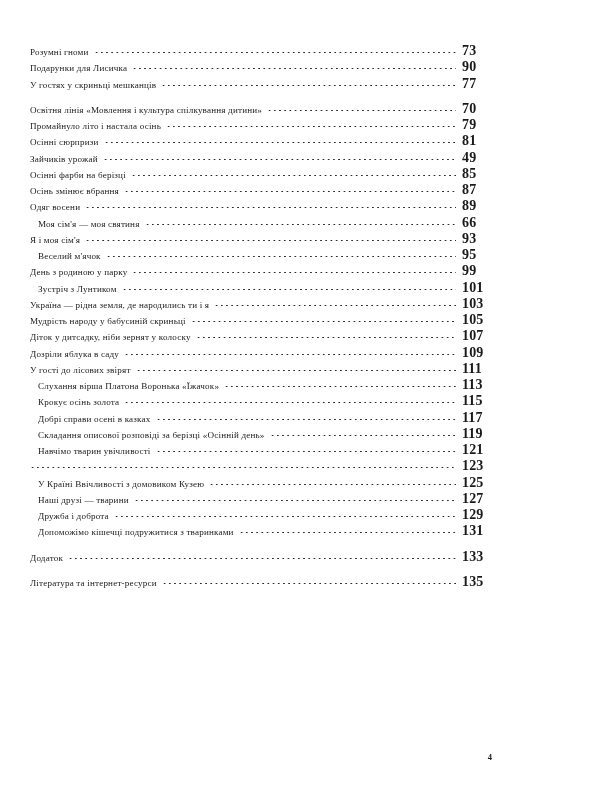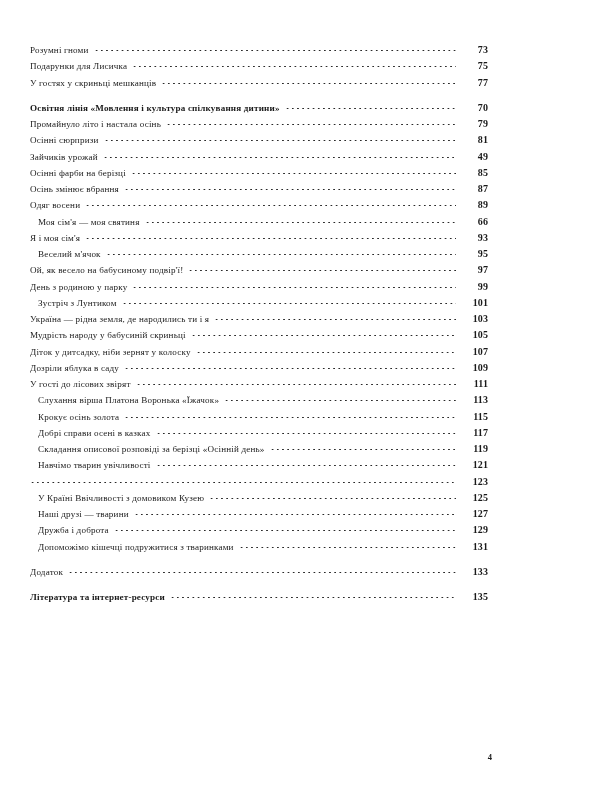--- a/index.html
+++ b/index.html
@@ -49,21 +49,21 @@
   }
 
   .toc-entry.indent-1 .entry-title {
     padding-left: 0px;
   }
   .toc-entry.indent-2 .entry-title {
     padding-left: 8px;
   }
 
   .toc-entry.bold .entry-title {
-    font-weight: bold;
+    font-weight: normal;
   }
   .toc-entry.bold .entry-page {
     font-weight: bold;
   }
 
   .entry-title {
     flex: 0 0 auto;
     padding-right: 5px;
   }
 
@@ -82,23 +82,23 @@
     bottom: 2px;
     height: 1px;
     background-image: radial-gradient(circle, #2a2a2a 0.6px, rgba(255,255,255,0) 0.8px);
     background-size: 5.2px 1px;
     background-repeat: repeat-x;
   }
 
   .entry-page {
     flex: 0 0 auto;
     width: 26px;
-    text-align: right;
+    text-align: left;
     padding-left: 6px;
-    font-size: 10px;
+    font-size: 14px;
     font-weight: bold;
     letter-spacing: 0.01em;
   }
 
   .folio {
     position: absolute;
     right: 28px;
     bottom: 38px;
     font-size: 8.5px;
     font-weight: bold;
@@ -111,21 +111,21 @@
 <div id="toc-page">
   <ul class="toc-list" id="toc-list">
       <li class="toc-entry indent-1">
         <span class="entry-title">Розумні гноми</span>
         <span class="entry-leader"></span>
         <span class="entry-page">73</span>
       </li>
       <li class="toc-entry indent-1">
         <span class="entry-title">Подарунки для Лисичка</span>
         <span class="entry-leader"></span>
-        <span class="entry-page">75</span>
+        <span class="entry-page">90</span>
       </li>
       <li class="toc-entry indent-1">
         <span class="entry-title">У гостях у скриньці мешканців</span>
         <span class="entry-leader"></span>
         <span class="entry-page">77</span>
       </li>
       <li class="toc-entry indent-1 bold spacer-before">
         <span class="entry-title">Освітня лінія «Мовлення і культура спілкування дитини»</span>
         <span class="entry-leader"></span>
         <span class="entry-page">70</span>
@@ -167,25 +167,20 @@
       </li>
       <li class="toc-entry indent-1">
         <span class="entry-title">Я і моя сім'я</span>
         <span class="entry-leader"></span>
         <span class="entry-page">93</span>
       </li>
       <li class="toc-entry indent-2">
         <span class="entry-title">Веселий м'ячок</span>
         <span class="entry-leader"></span>
         <span class="entry-page">95</span>
-      </li>
-      <li class="toc-entry indent-1">
-        <span class="entry-title">Ой, як весело на бабусиному подвір'ї!</span>
-        <span class="entry-leader"></span>
-        <span class="entry-page">97</span>
       </li>
       <li class="toc-entry indent-1">
         <span class="entry-title">День з родиною у парку</span>
         <span class="entry-leader"></span>
         <span class="entry-page">99</span>
       </li>
       <li class="toc-entry indent-2">
         <span class="entry-title">Зустріч з Лунтиком</span>
         <span class="entry-leader"></span>
         <span class="entry-page">101</span>

